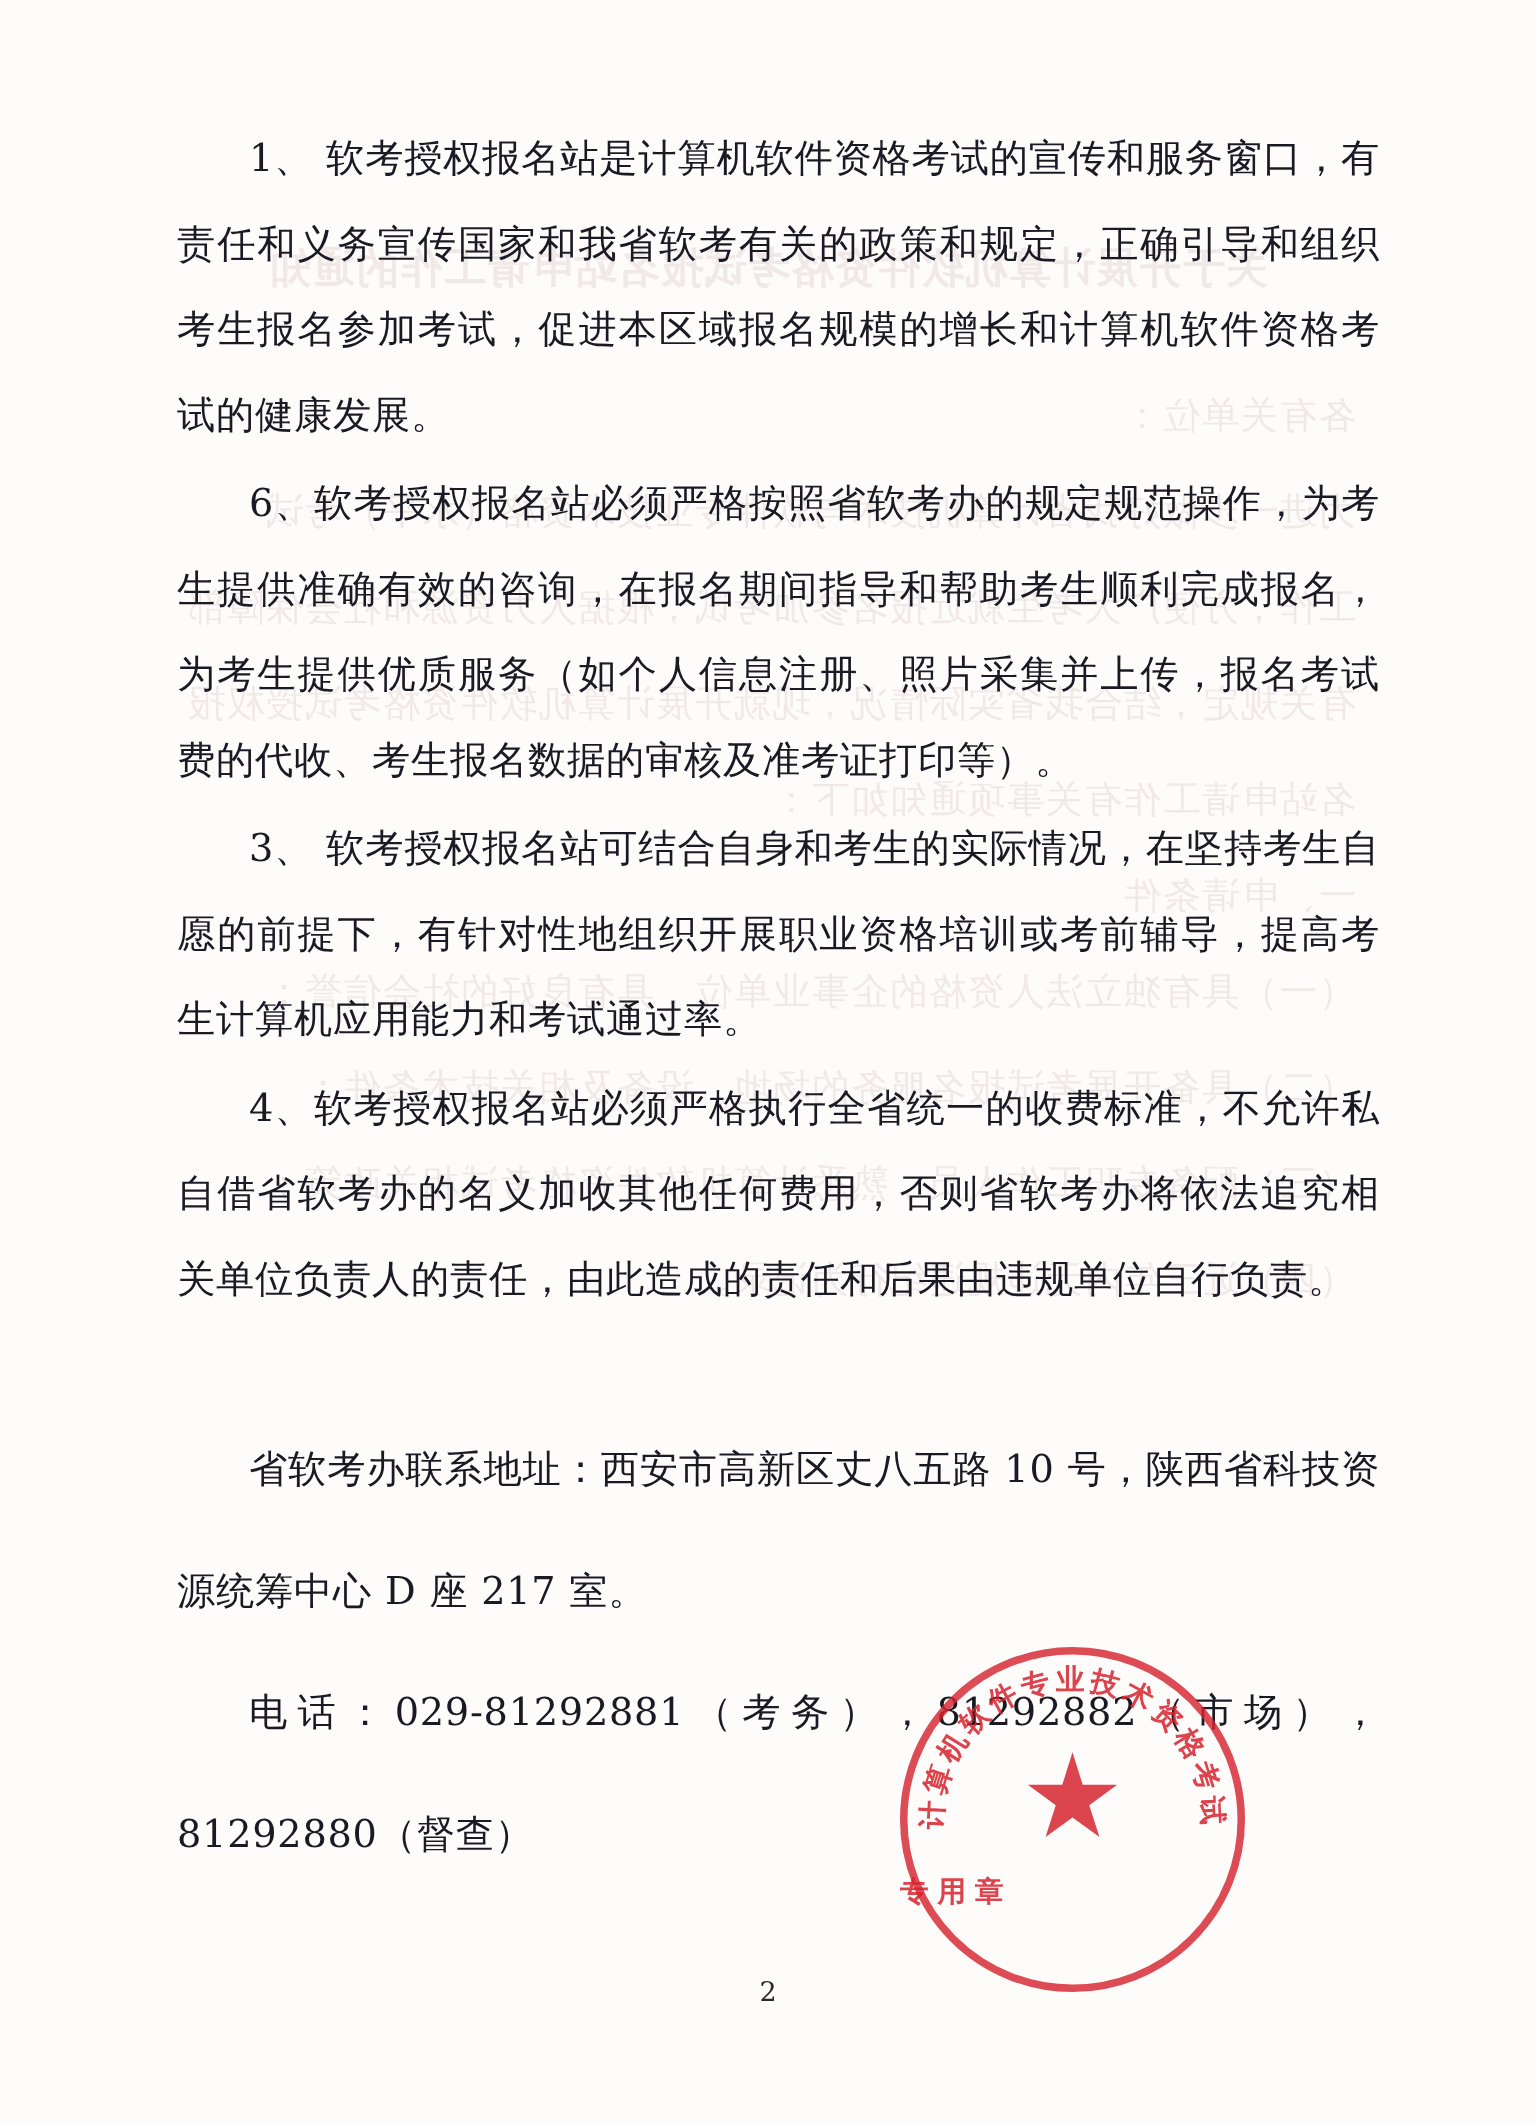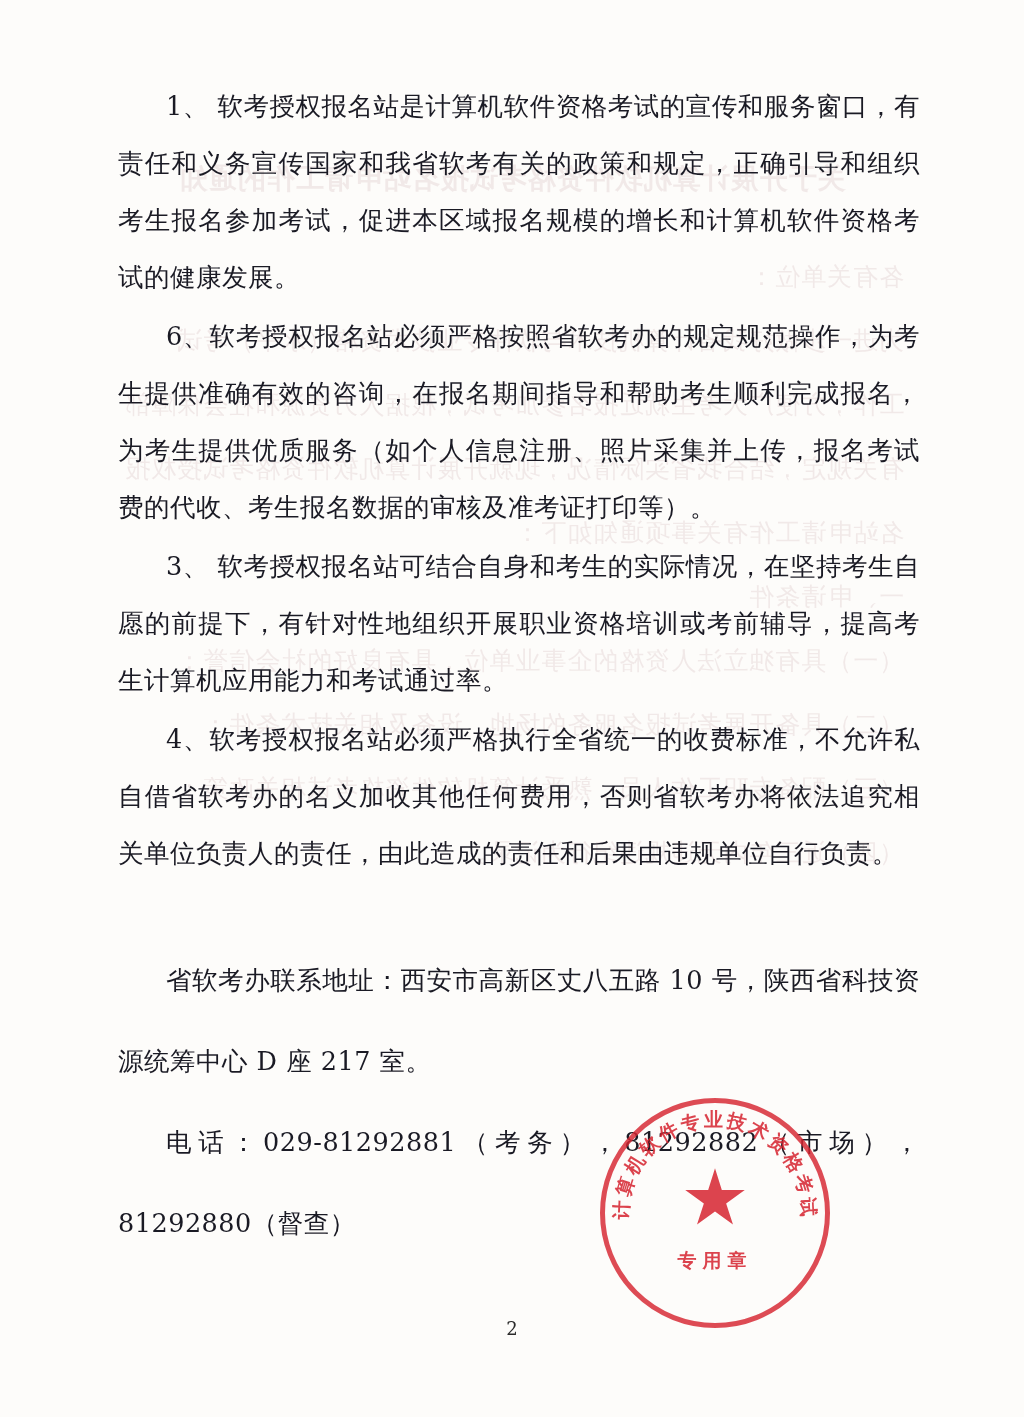--- a/index.html
+++ b/index.html
@@ -123,21 +123,20 @@
     opacity: 0.85;
     font-family: "DejaVu Serif", "Liberation Serif", serif;
     font-size: 19px;
     letter-spacing: 3px;
     font-weight: bold;
   }
   .seal .bottom-text {
     position: absolute;
     left: 0; right: 0;
     top: 150px;
-    text-align: center;
     color: #d6232f;
     opacity: 0.85;
     font-size: 19px;
     letter-spacing: 6px;
     font-weight: bold;
   }
 </style>
 </head>
 <body>
 

